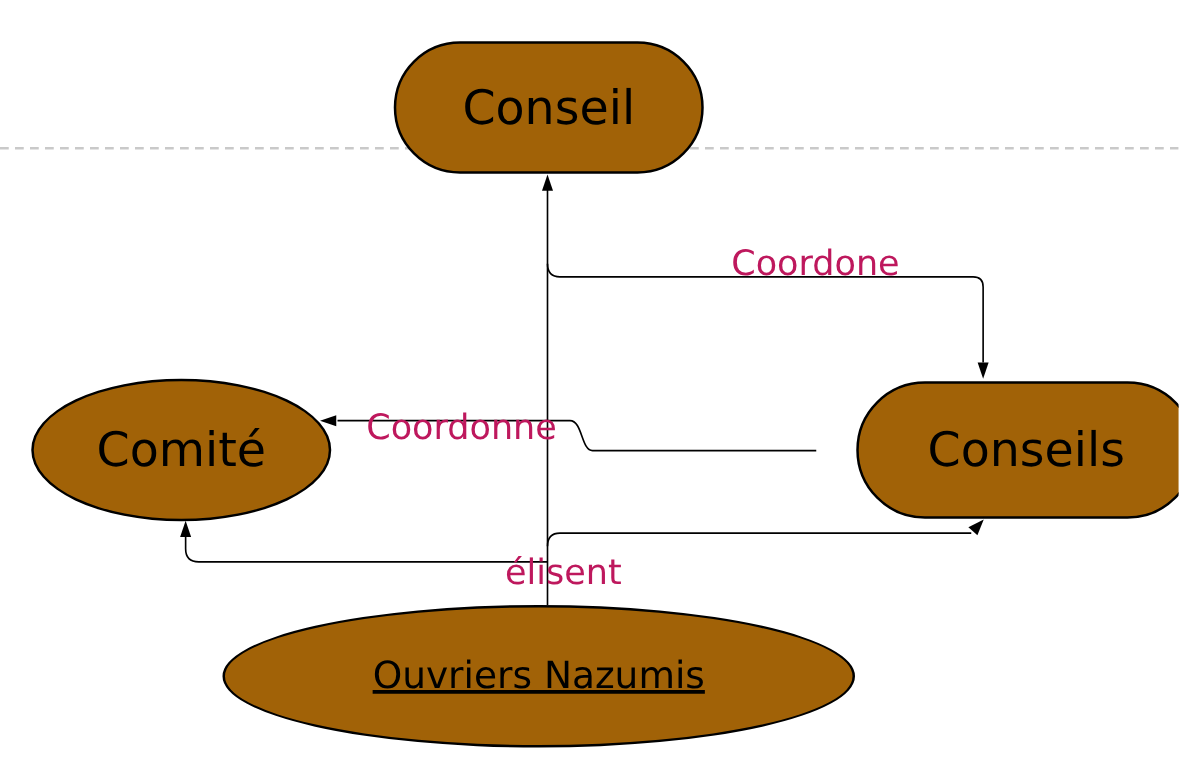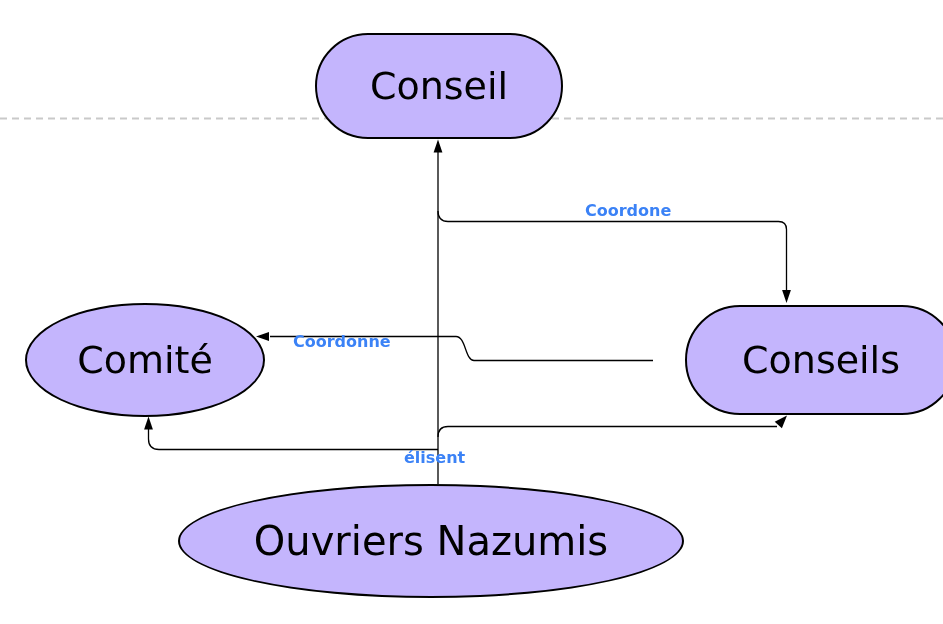--- a/index.html
+++ b/index.html
@@ -6,35 +6,35 @@
   .canvas{
     position:relative;
     width:943px;height:624px;
     background:#ffffff;
     overflow:hidden;
     font-family:"DejaVu Sans",sans-serif;
   }
   .edges-layer{position:absolute;left:0;top:0;width:943px;height:624px;}
   .node{
     position:absolute;
-    background:#c4b5fd;
+    background:#a16207;
     border:2px solid #000000;
     display:flex;align-items:center;justify-content:center;
     text-align:center;
     box-sizing:border-box;
     color:#000000;
   }
   .node.ellipse{border-radius:50%;}
   .node.stadium{border-radius:60px;}
   .node-label{font-size:38px;line-height:49px;white-space:nowrap;}
-  .node-label.single{font-size:40px;line-height:46px;}
+  .node-label.single{font-size:30px;line-height:46px;text-decoration:underline;}
   .edge-label{
     position:absolute;
-    font-size:16px;line-height:23px;
-    color:#3b82f6;white-space:nowrap;font-weight:bold;
+    font-size:28px;line-height:23px;
+    color:#be185d;white-space:nowrap;
   }
 </style>
 </head>
 <body>
 
 <div class="canvas">
 
   <svg class="edges-layer" width="943" height="624" viewBox="0 0 943 624" fill="none" stroke="#000000" stroke-width="1.3" stroke-linejoin="round">
 
     <path d="M0 118.5 H943" stroke="#c9c9c9" stroke-width="2" stroke-dasharray="7 5"></path>

